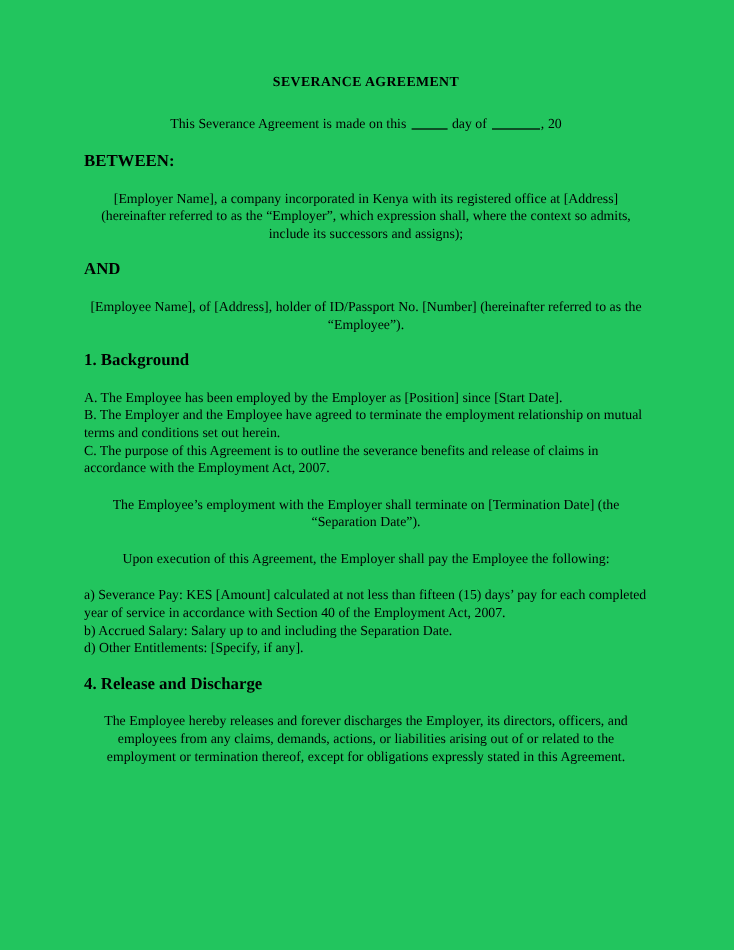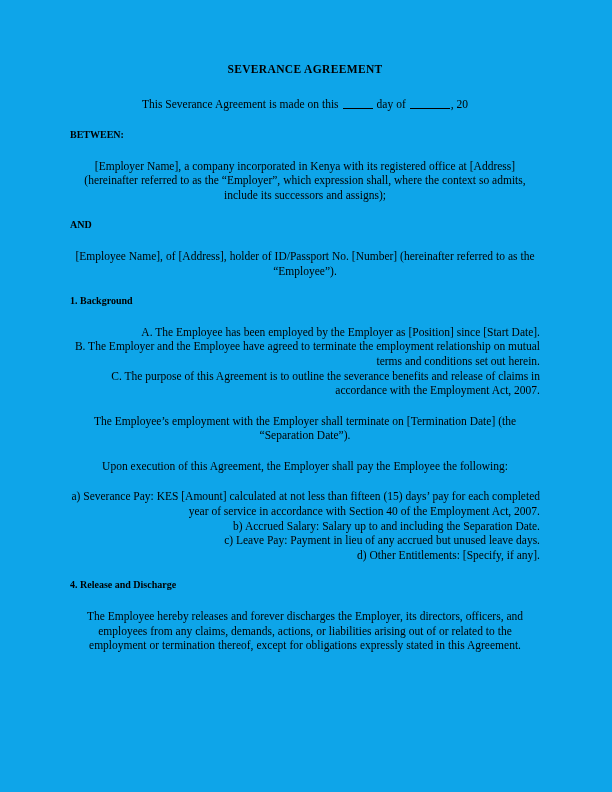--- a/index.html
+++ b/index.html
@@ -14,40 +14,40 @@
     font-family: "Liberation Serif", "DejaVu Serif", serif;
     color: #000000;
     -webkit-font-smoothing: antialiased;
   }
   .page {
     position: relative;
     width: 612px;
     height: 792px;
     box-sizing: border-box;
     padding: 62px 72px 0 70px;
-    background: #0ea5e9;
+    background: #22c55e;
     overflow: hidden;
   }
   .doc-title {
     font-size: 11.5px;
     font-weight: bold;
     text-align: center;
     letter-spacing: 0.35px;
     margin: 0 0 21px 0;
     line-height: 1.25;
   }
   p.para {
     font-size: 11.5px;
     line-height: 14.6px;
     margin: 0 0 16px 0;
     text-align: center;
     word-spacing: 0.1px;
   }
   h2.section-heading {
-    font-size: 10px;
+    font-size: 14px;
     font-weight: bold;
     line-height: 14.6px;
     margin: 0 0 16px 0;
   }
   .blank-short {
     display: inline-block;
     width: 30px;
     border-bottom: 1px solid #000;
     vertical-align: -1px;
     margin: 0 1px;
@@ -56,21 +56,20 @@
     display: inline-block;
     width: 40px;
     border-bottom: 1px solid #000;
     vertical-align: -1px;
     margin: 0 1px;
   }
   .list-block {
     font-size: 11.5px;
     line-height: 14.6px;
     margin: 0 0 16px 0;
-    text-align: right;
   }
   .list-block .item {
     margin: 0;
   }
 </style>
 </head>
 <body>
 
 <div class="page">
 
@@ -96,21 +95,20 @@
 
 
   <p class="para">The Employee’s employment with the Employer shall terminate on [Termination Date] (the “Separation Date”).</p>
 
 
   <p class="para">Upon execution of this Agreement, the Employer shall pay the Employee the following:</p>
 
   <div class="list-block">
     <p class="item">a) Severance Pay: KES [Amount] calculated at not less than fifteen (15) days’ pay for each completed year of service in accordance with Section 40 of the Employment Act, 2007.</p>
     <p class="item">b) Accrued Salary: Salary up to and including the Separation Date.</p>
-    <p class="item">c) Leave Pay: Payment in lieu of any accrued but unused leave days.</p>
     <p class="item">d) Other Entitlements: [Specify, if any].</p>
   </div>
 
 
   <h2 class="section-heading">4. Release and Discharge</h2>
 
   <p class="para">The Employee hereby releases and forever discharges the Employer, its directors, officers, and employees from any claims, demands, actions, or liabilities arising out of or related to the employment or termination thereof, except for obligations expressly stated in this Agreement.</p>
 
 </div>
 

